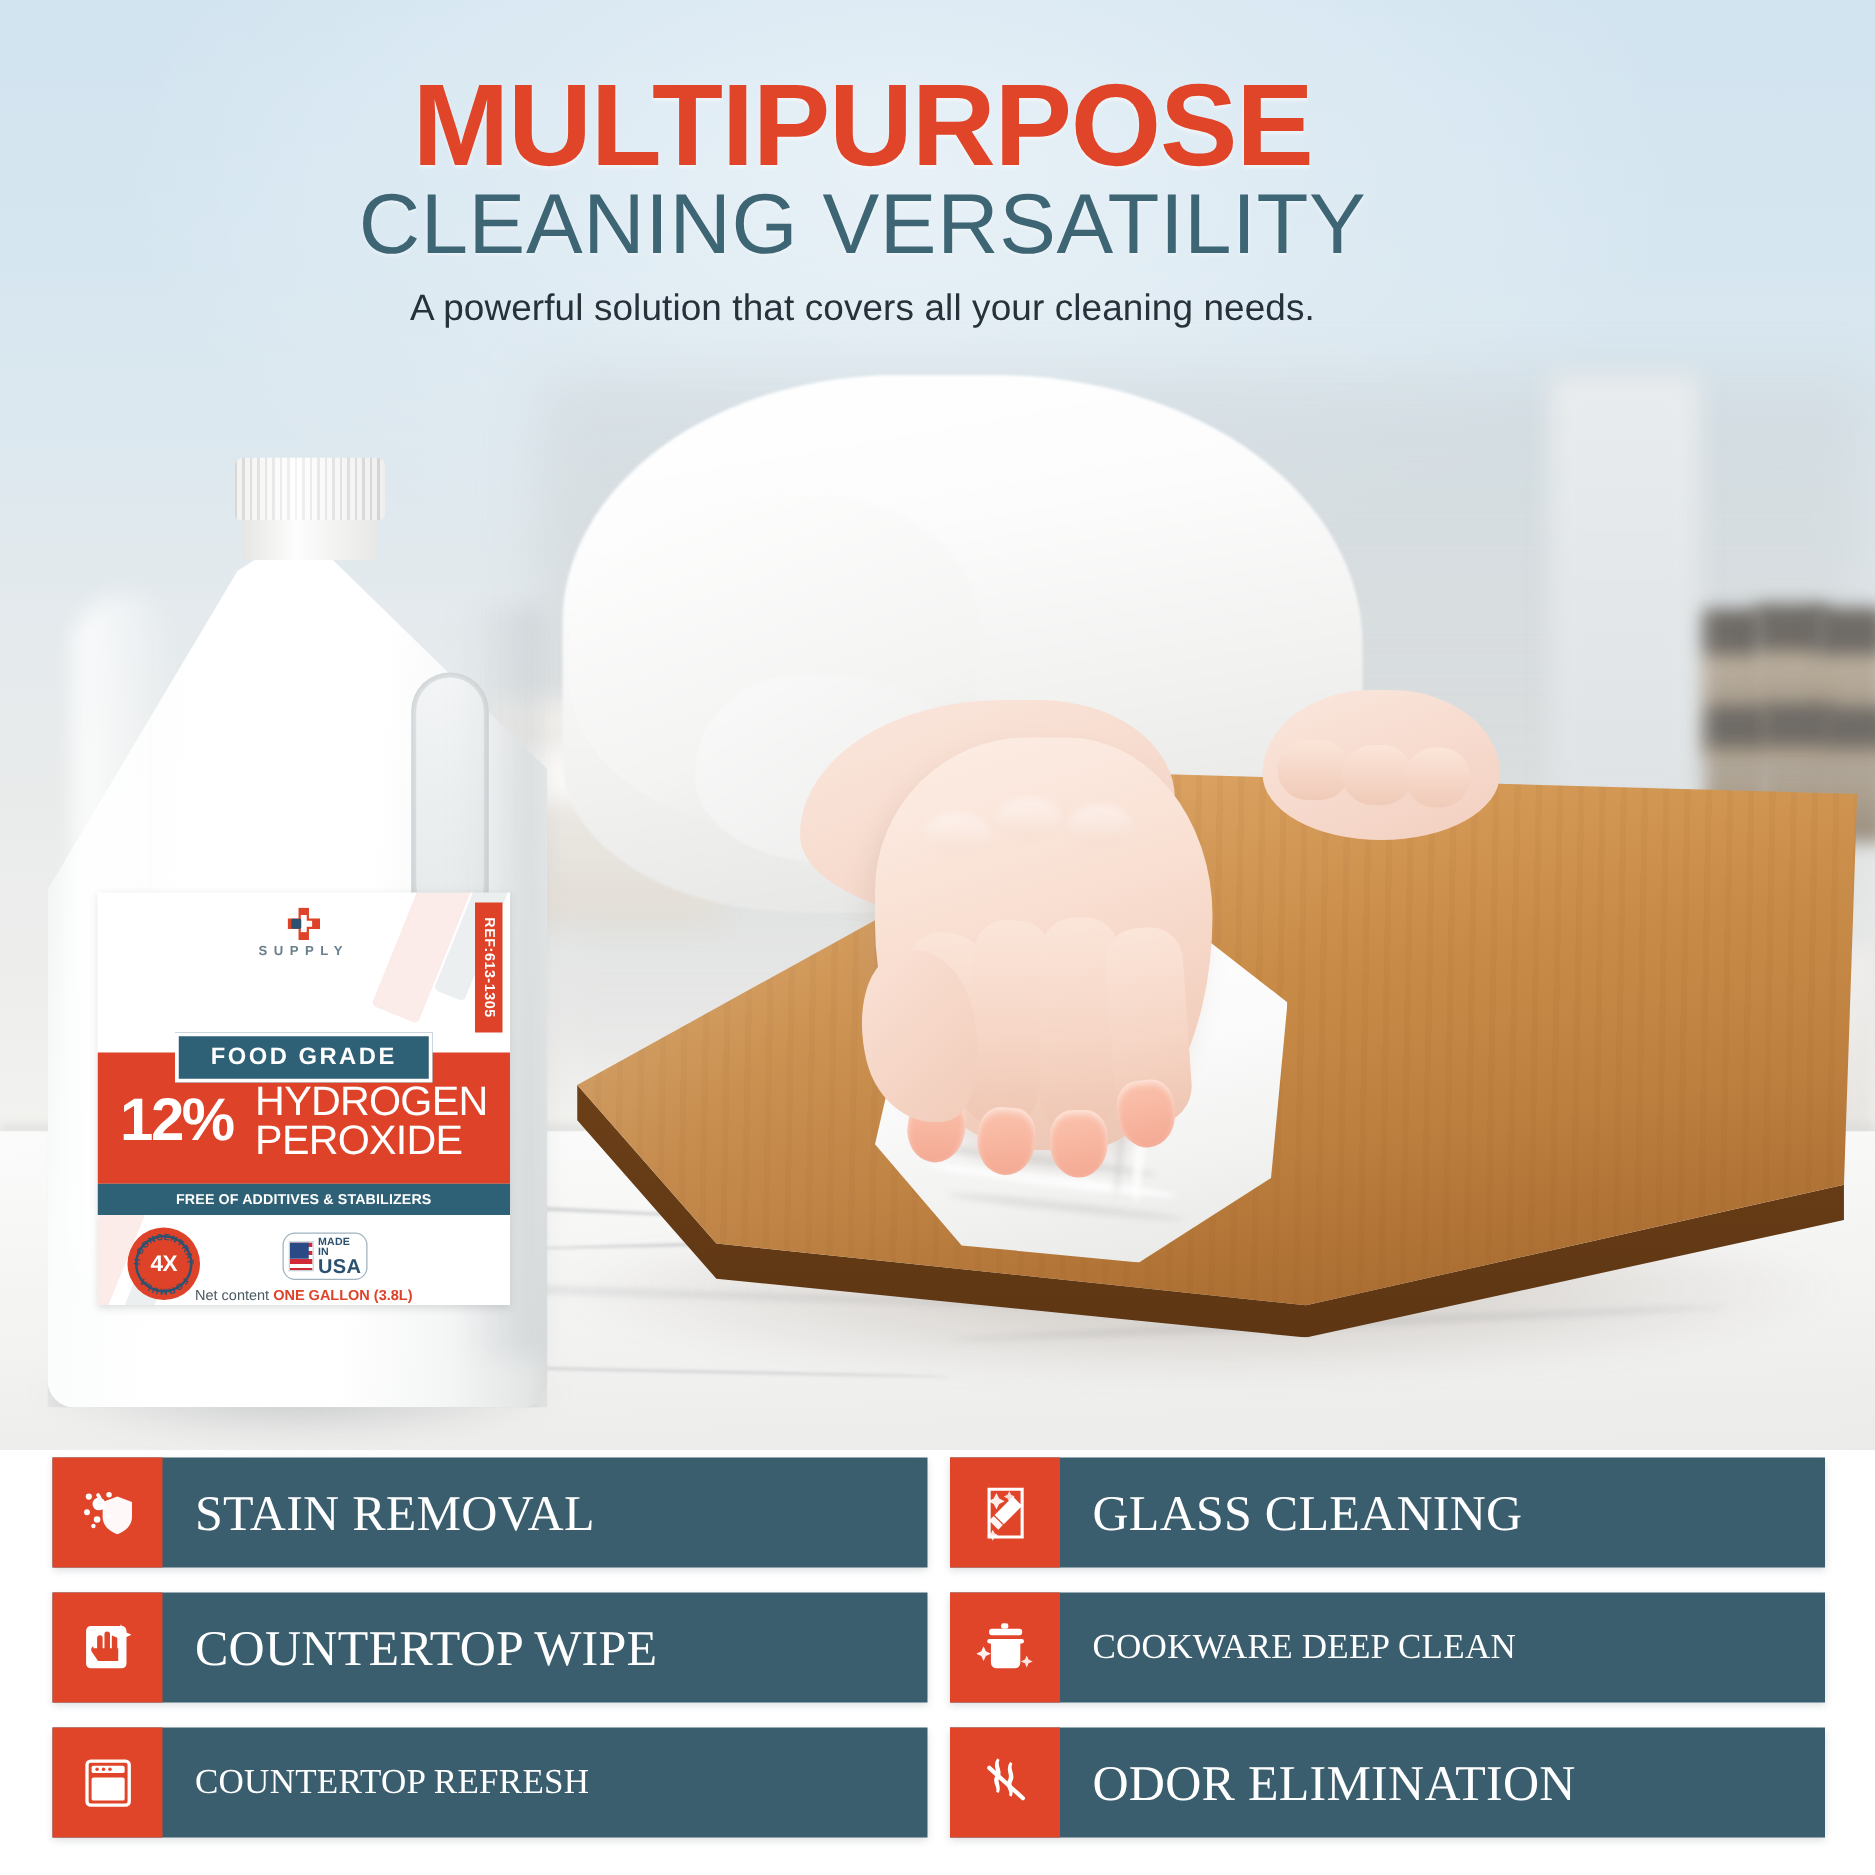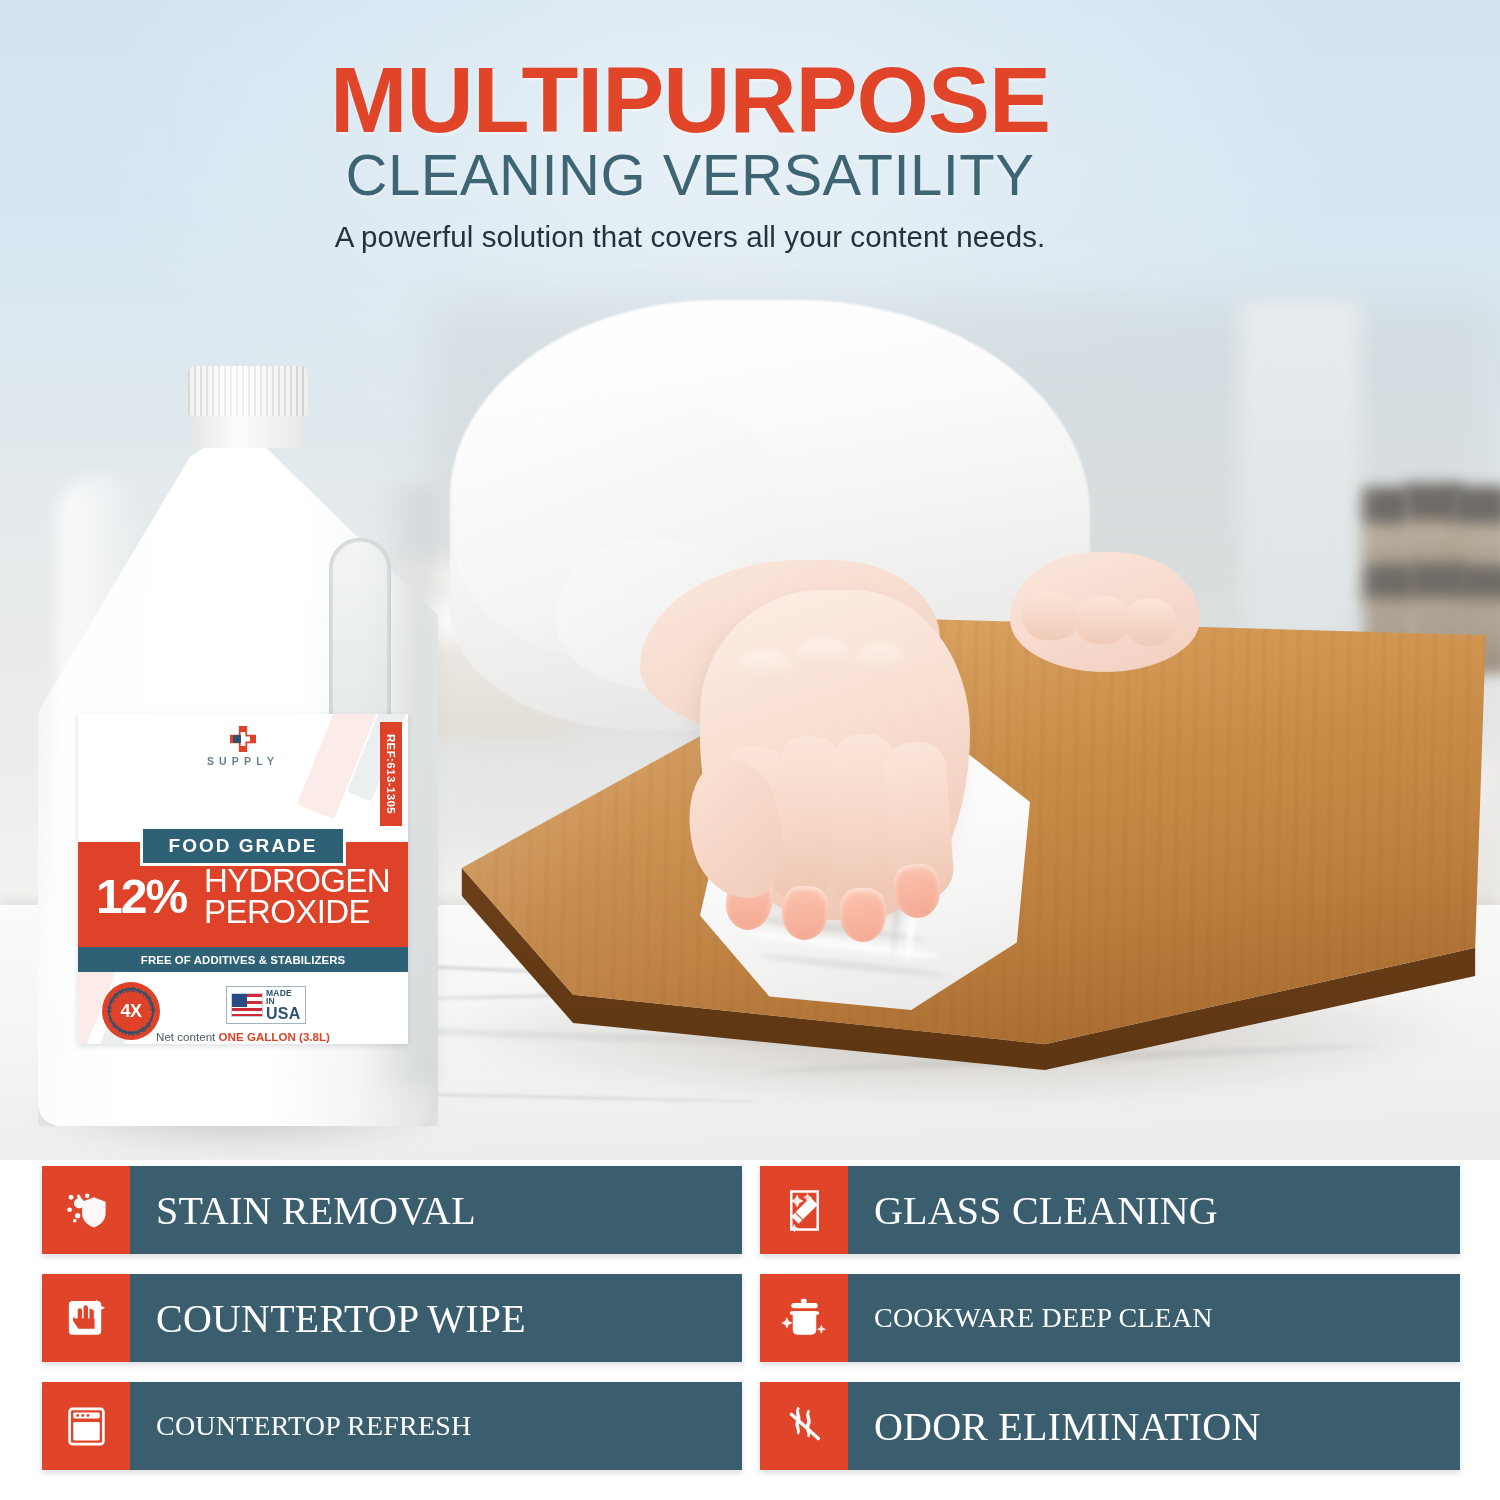--- a/index.html
+++ b/index.html
@@ -175,38 +175,38 @@
 
   .badge-4x { position:absolute; left:24px; top:268px; width:58px; height:58px; }
   .badge-gear { position:absolute; inset:0; border-radius:50%; background:#DE4228;
      clip-path:polygon(50% 0,57% 5,65% 2,69% 10,78% 9,80% 18,88% 20,87% 29,94% 34,90% 42,95% 50,90% 58,94% 66,87% 71,88% 80,80% 82,78% 91,69% 90,65% 98,57% 95,50% 100,43% 95,35% 98,31% 90,22% 91,20% 82,12% 80,13% 71,6% 66,10% 58,5% 50,10% 42,6% 34,13% 29,12% 20,20% 18,22% 9,31% 10,35% 2,43% 5); }
   .badge-ring { position:absolute; inset:6px; border-radius:50%; border:2px solid #2c5270; background:#DE4228; }
   .badge-4x-txt { position:absolute; inset:0; display:flex; align-items:center; justify-content:center;
      color:#fff; font-size:18px; font-weight:bold; letter-spacing:-.5px; }
   .badge-arc { position:absolute; inset:0; }
   .badge-arc text { font-size:7.1px; font-weight:bold; fill:#2c5270; letter-spacing:.45px; }
 
-  .usa { position:absolute; left:148px; top:272px; width:80px; height:38px;
-     border:1.6px solid #9fb2be; border-radius:0; display:flex; align-items:center; gap:3px; padding:4px 4px; background:#fff; }
+  .usa { position:absolute; left:148px; top:272px; width:68px; height:38px;
+     border:1.6px solid #9fb2be; border-radius:10px; display:flex; align-items:center; gap:3px; padding:4px 4px; background:#fff; }
   .flag { width:34px; height:24px; position:relative; overflow:hidden; border:.5px solid #c8d2d8; }
   .flag .stripes { position:absolute; inset:0;
      background:repeating-linear-gradient(180deg,#cf2a35 0 3.4px, #ffffff 3.4px 6.8px); }
   .flag .canton { position:absolute; left:0; top:0; width:15px; height:13px; background:#2b4a85; }
   .usa-txt { line-height:1; }
   .usa-txt .m { font-size:8.5px; font-weight:bold; color:#2c5270; letter-spacing:.2px; }
   .usa-txt .u { font-size:16px; font-weight:bold; color:#2c5270; letter-spacing:.3px; line-height:1; }
 
   .netc { position:absolute; left:0; right:0; top:316px; text-align:center; font-size:11.6px; color:#4a5a64; }
   .netc b { color:#DE4228; }
 
   
   .headline { position:absolute; left:0; top:52px; width:1380px; text-align:center; }
   .h1-red { color:#E04429; font-size:93px; font-weight:bold; letter-spacing:-1px; line-height:1.04;
      text-shadow:0 2px 3px rgba(255,255,255,.5); }
-  .h1-teal { color:#3D6573; font-size:58px; font-weight:400; letter-spacing:.5px; line-height:1.02;
+  .h1-teal { color:#3D6573; font-size:68px; font-weight:400; letter-spacing:.5px; line-height:1.02;
      text-shadow:0 2px 3px rgba(255,255,255,.45); margin-top:-4px; }
   .sub { color:#26313a; font-size:29.5px; font-weight:400; margin-top:16px; letter-spacing:.1px; }
 
   
   .features { position:absolute; left:42px; top:1166px; width:1418px;
      display:grid; grid-template-columns:1fr 1fr; column-gap:18px; row-gap:20px;font-family:Liberation Serif, serif; }
   .feat { display:flex; align-items:stretch; height:88px; background:#3A5E6E;
      box-shadow:0 3px 6px rgba(110,120,126,.25); }
   .feat-ico { width:88px; min-width:88px; background:#E04429; display:flex; align-items:center; justify-content:center; }
   .feat-ico svg { width:47px; height:47px; fill:#fff; }
@@ -303,21 +303,21 @@
     <div class="nail" style="left:726px; top:876px; transform:rotate(9deg);"></div>
     <div class="nail" style="left:782px; top:886px; transform:rotate(4deg);"></div>
     <div class="nail" style="left:840px; top:888px; transform:rotate(0deg);"></div>
     <div class="nail" style="left:894px; top:864px; transform:rotate(-6deg);"></div>
     <div class="thumb"></div>
   </div>
 
   <div class="headline">
     <div class="h1-red">MULTIPURPOSE</div>
     <div class="h1-teal">CLEANING VERSATILITY</div>
-    <div class="sub">A powerful solution that covers all your content needs.</div>
+    <div class="sub">A powerful solution that covers all your cleaning needs.</div>
   </div>
 
   <div class="bottle-shadow"></div>
   <div class="bottle">
     <div class="body-jug"></div>
     <div class="neck"></div>
     <div class="cap"></div>
     <div class="handle-hole"></div>
     <div class="jug-gloss"></div>
     <div class="jug-shade"></div>

